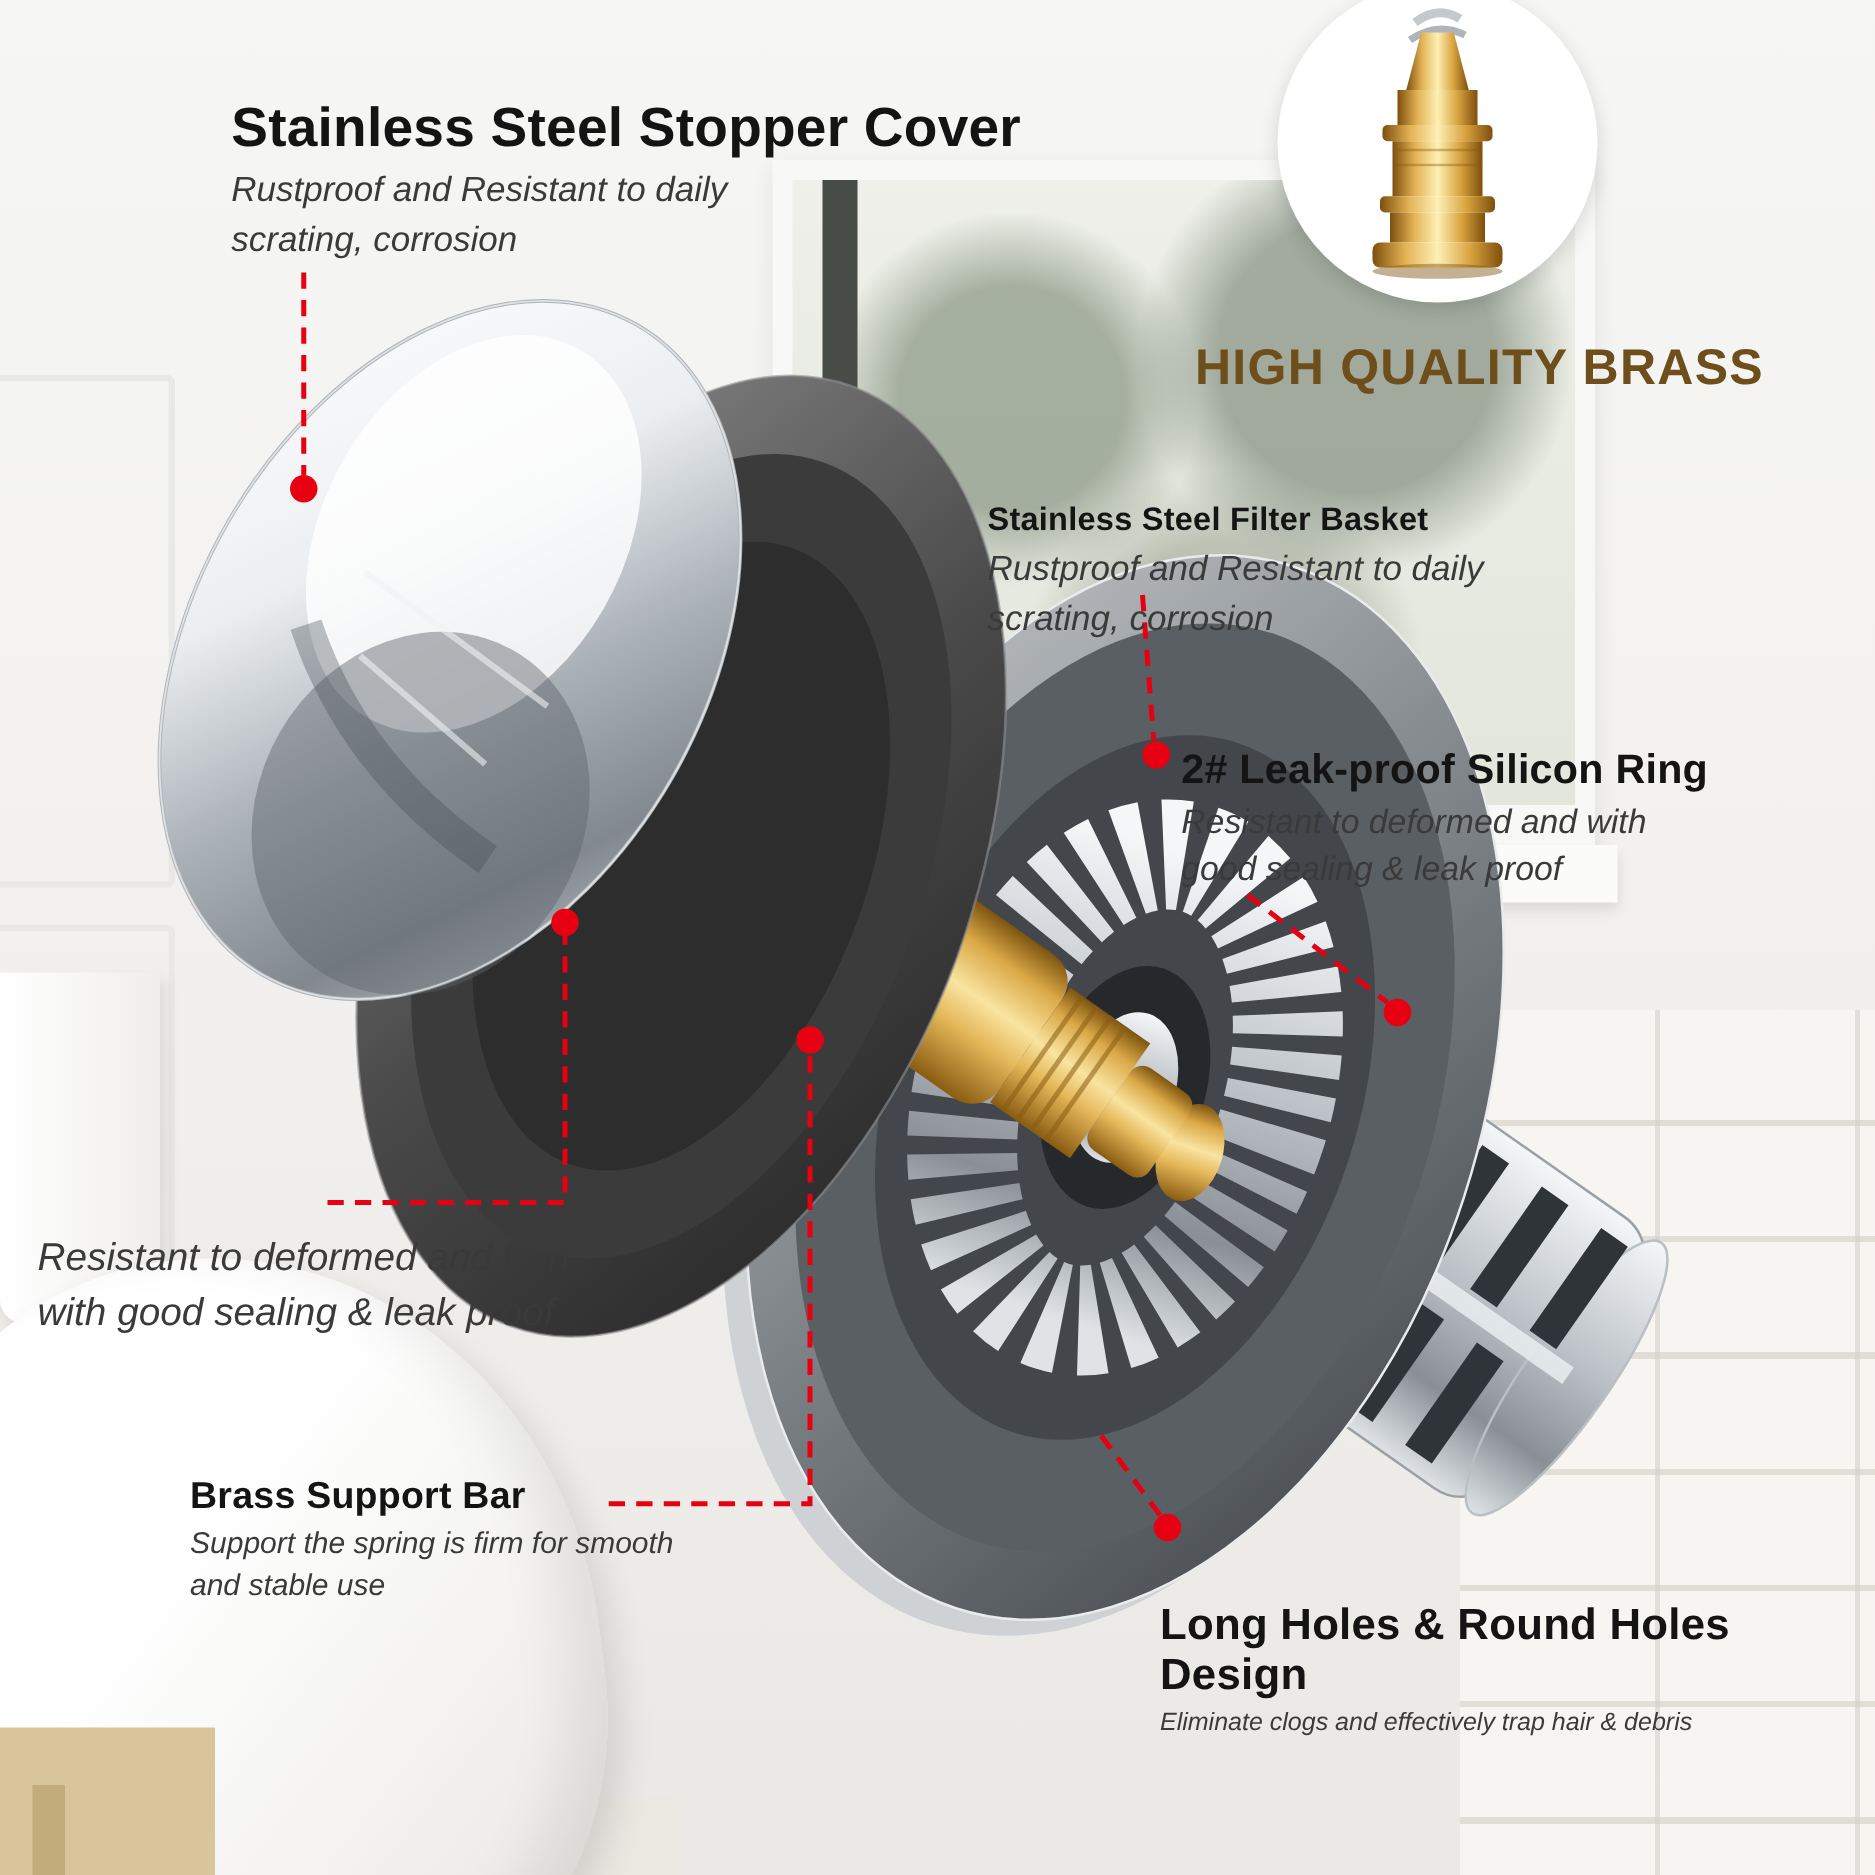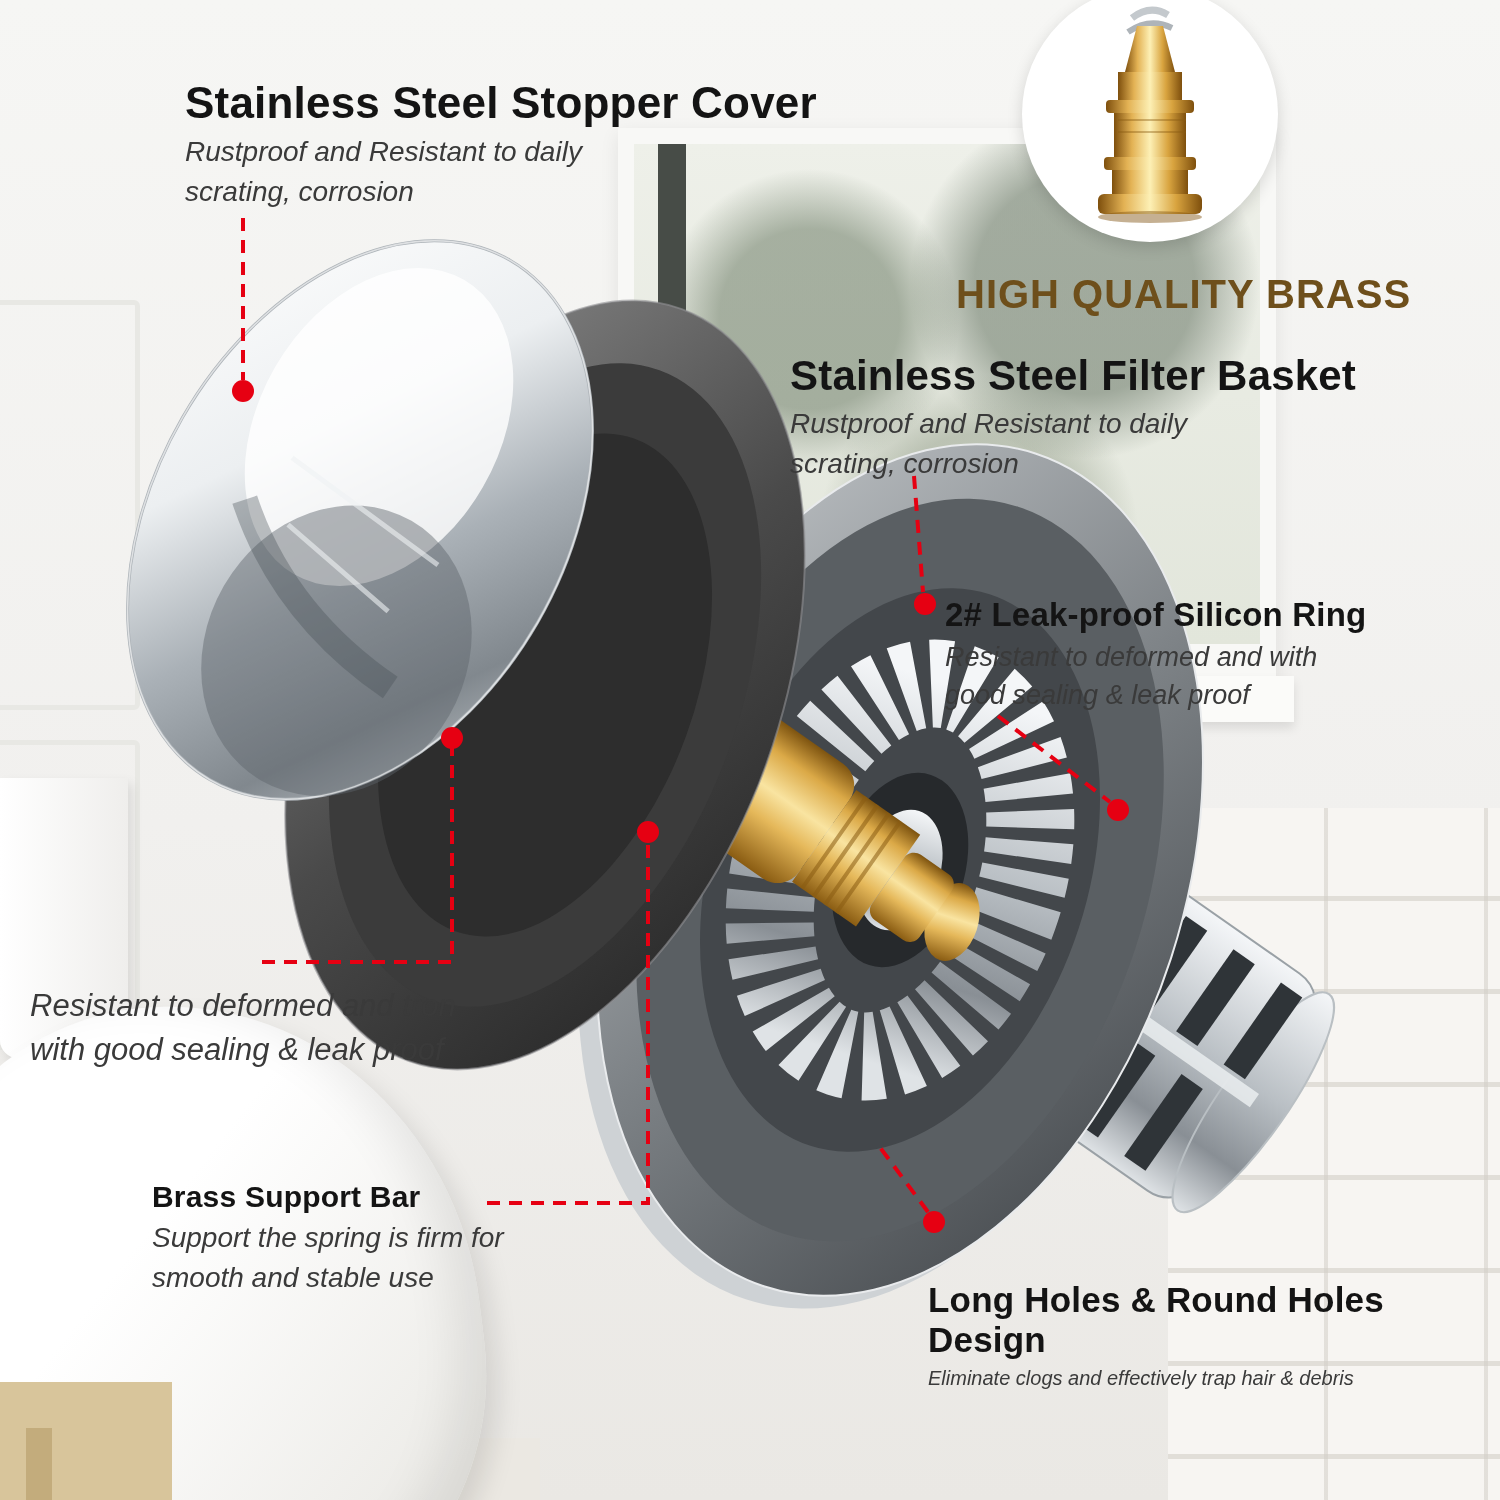--- a/index.html
+++ b/index.html
@@ -48,24 +48,24 @@
   
   #badge-circle{left:1022px;top:-14px;width:256px;height:256px;border-radius:50%;
     background:#ffffff;box-shadow:0 5px 16px rgba(0,0,0,.14);z-index:4;}
   #badge-title{left:940px;top:272px;width:460px;
     font-size:40px;font-weight:700;letter-spacing:1px;color:#6e4f1b;z-index:5;margin-left:16px;}
 
   .callout{position:absolute;z-index:6;}
   .c-title{font-weight:700;color:#141414;letter-spacing:.2px;}
   .c-desc{margin-top:4px;color:#3a3a3a;line-height:1.42;font-style:italic;}
   #callout-0 .c-title{font-size:44px;} #callout-0 .c-desc{font-size:28px;width:440px;}
-  #callout-1 .c-title{font-size:42px;} #callout-1 .c-desc{font-size:28px;width:440px;}
+  #callout-1 .c-title{font-size:26px;margin-top:48px;} #callout-1 .c-desc{font-size:28px;width:440px;}
   #callout-2 .c-title{font-size:33px;} #callout-2 .c-desc{font-size:27px;width:430px;}
   #callout-3 .c-title{font-size:36px;} #callout-3 .c-desc{font-size:31px;width:455px;}
-  #callout-4 .c-title{font-size:30px;} #callout-4 .c-desc{font-size:28px;width:400px;}
+  #callout-4 .c-title{font-size:30px;} #callout-4 .c-desc{font-size:24px;width:400px;}
   #callout-5 .c-title{font-size:35px;} #callout-5 .c-desc{font-size:20px;width:460px;}
   #callout-0{left:185px;top:78px;}
   #callout-1{left:790px;top:352px;}
   #callout-2{left:945px;top:596px;}
   #callout-3{left:30px;top:980px;}
   #callout-4{left:152px;top:1180px;}
   #callout-5{left:928px;top:1280px;}
 </style>
 </head>
 <body>

